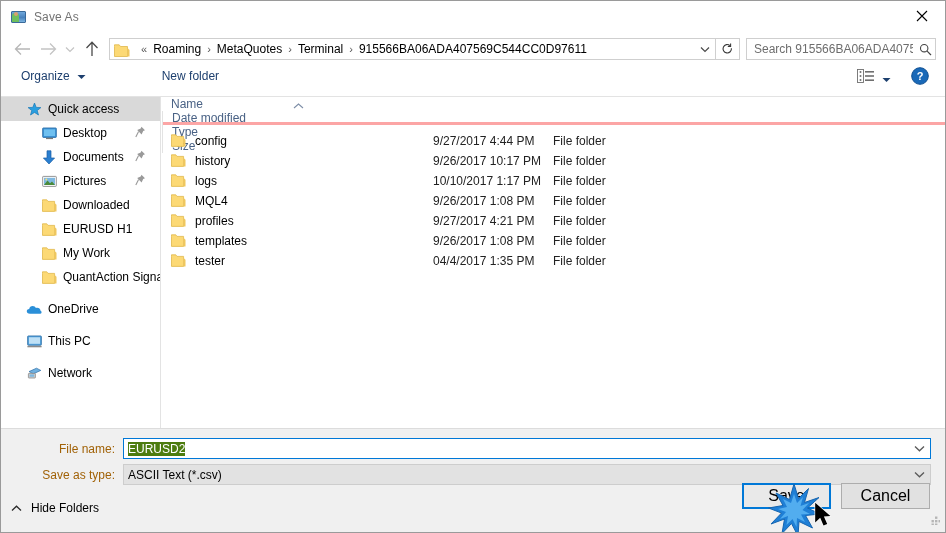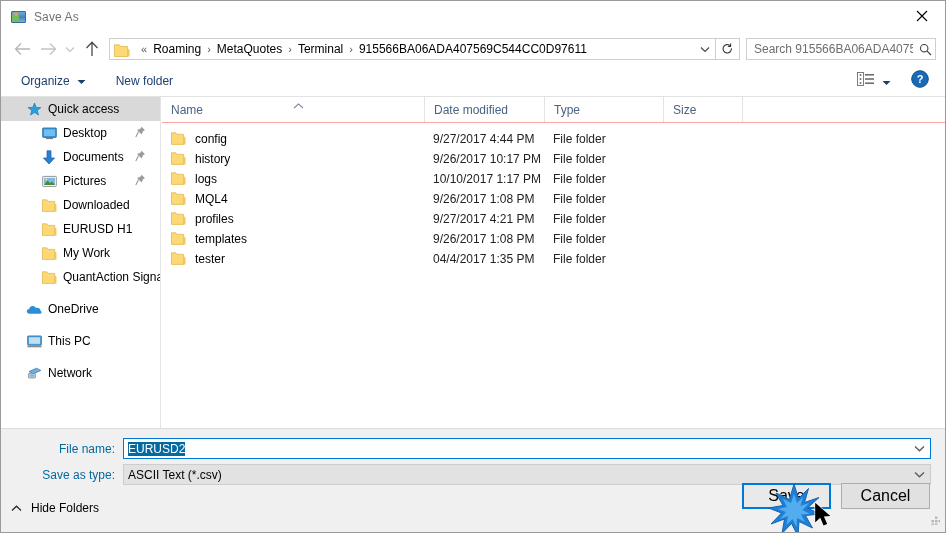--- a/index.html
+++ b/index.html
@@ -108,23 +108,24 @@
     color: #6d6d6d; padding-left: 7px; background: transparent;
   }
   .searchbox input::placeholder { color: #6d6d6d; opacity: 1; }
   .search-icon { width: 20px; display:flex; align-items:center; justify-content:center; flex:none; }
 
   
   .toolbar {
     position: absolute; left: 0; top: 65px;
     width: 100%; height: 31px;
     background: #ffffff;
-    display: flex; align-items: center;
+    display: flex; align-items: flex-start;
     border-bottom: 1px solid #e3e3e3;
     box-sizing: border-box;
+    gap: 46px;
   }
   .tb-item {
     font-size: 12px; color: #1d3f6e; display:flex; align-items:center;
     padding: 3px 6px; margin-left: 8px;
   }
   .tb-item.organize { margin-left: 14px; }
   .tb-caret { margin-left: 7px; }
   .tb-right { margin-left: auto; display:flex; align-items:center; }
   .view-btn { display:flex; align-items:center; padding: 3px 4px; }
   .help-btn { margin-left: 16px; margin-right: 16px; }
@@ -157,22 +158,22 @@
   .side-item.lvl1 { padding-left: 40px; text-align: right; }
   .side-item .pin { position: absolute; right: 14px; top: 5px; }
   .side-gap { height: 8px; }
 
   .filelist {
     position: absolute; left: 161px; top: 0; right: 0; bottom: 0;
     background: #fff;
   }
   .colhead {
     position: relative;
-    height: 25px; border-bottom: 1px solid #fca5a5;
-    display: flex; 
+    height: 25px; border-bottom: 3px solid #fca5a5;
+    display: flex;  flex-direction: column;
   }
   .col {
     font-size: 12px; color: #4a6285; position: relative;
     height: 100%; display: flex; align-items: center;
     box-sizing: border-box;
   }
   .col .clabel { padding-left: 9px; }
   .col.c-name  { width: 262px; }
   .col.c-date  { width: 120px; border-left: 1px solid #e3e3e3; }
   .col.c-type  { width: 119px; border-left: 1px solid #e3e3e3; }
@@ -198,40 +199,40 @@
     position: absolute; left: 0; top: 427px; width: 100%; height: 104px;
     background: #f0f0f0;
     border-top: 1px solid #dcdcdc;
   }
   .field-row {
     position: absolute; left: 0; display: flex; align-items: center; width: 100%;
   }
   .field-row.fname { top: 9px; }
   .field-row.ftype { top: 35px; }
   .field-label {
-    width: 122px; text-align: right; font-size: 12px; color: #0369a1;
+    width: 122px; text-align: right; font-size: 12px; color: #a16207;
     padding-right: 8px; box-sizing: border-box;
   }
   .combo {
     height: 21px; box-sizing: border-box;
     display: flex; align-items: center;
     width: 808px;
   }
   .combo.focused {
     background: #fff; border: 1px solid #0078d7;
   }
   .combo.disabledlook {
     background: #e2e2e2; border: 1px solid #cdcdcd;
   }
   .combo .cval {
     flex: 1 1 auto; font-size: 12px; color: #000; padding-left: 4px;
     white-space: nowrap; overflow: hidden;
   }
   .combo .cval .sel {
-    background: #0369a1; color: #fff; padding: 1px 0;
+    background: #4d7c0f; color: #fff; padding: 1px 0;
   }
   .combo .cdrop { width: 22px; display:flex; align-items:center; justify-content:center; flex:none; }
 
   .hide-folders {
     position: absolute; left: 10px; top: 72px;
     display: flex; align-items: center;
     font-size: 12px; color: #000;
   }
   .hide-folders .hfcaret { margin-right: 9px; display:flex; }
 

